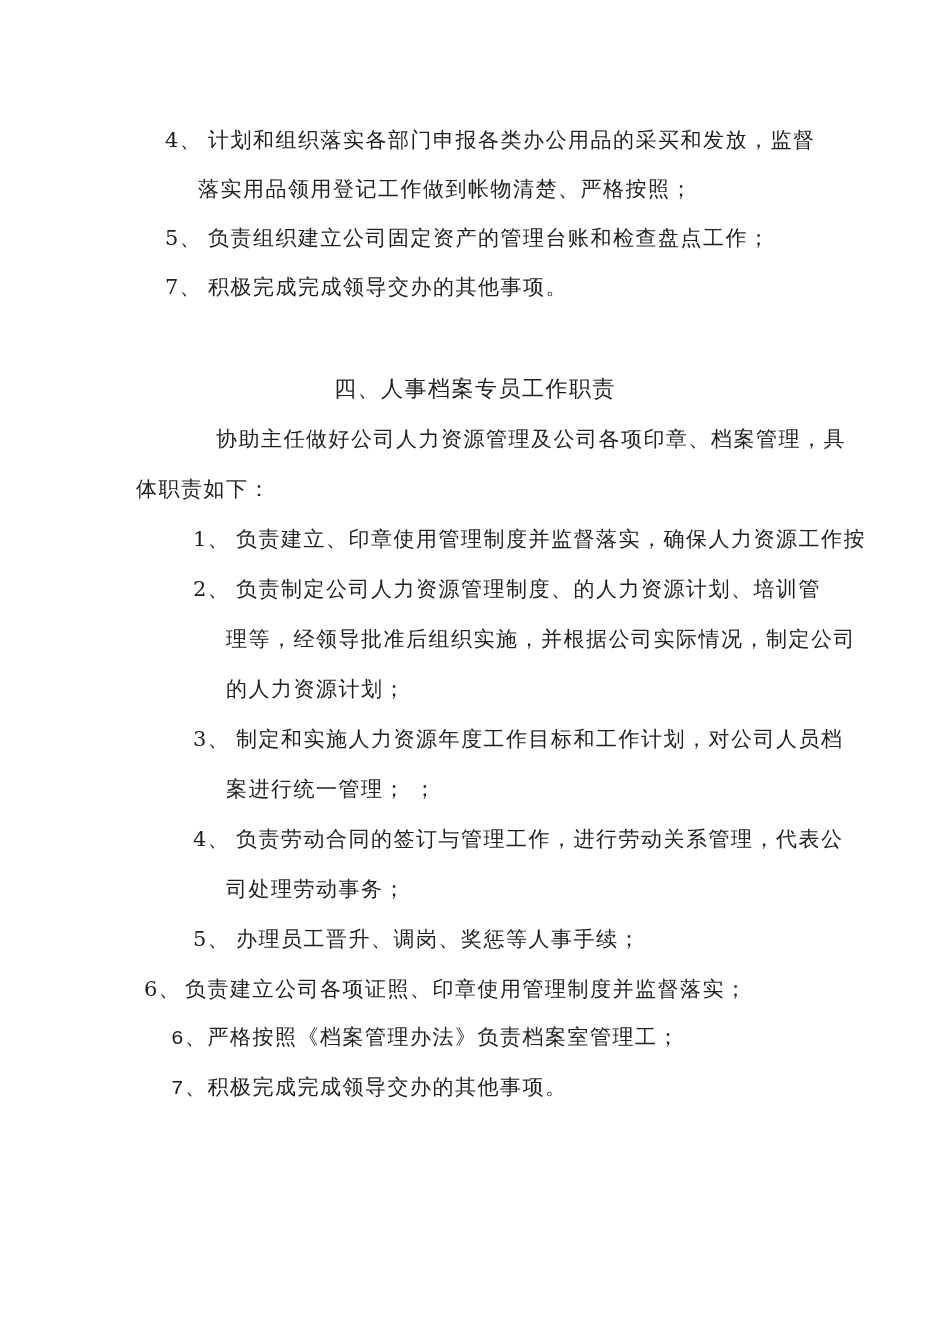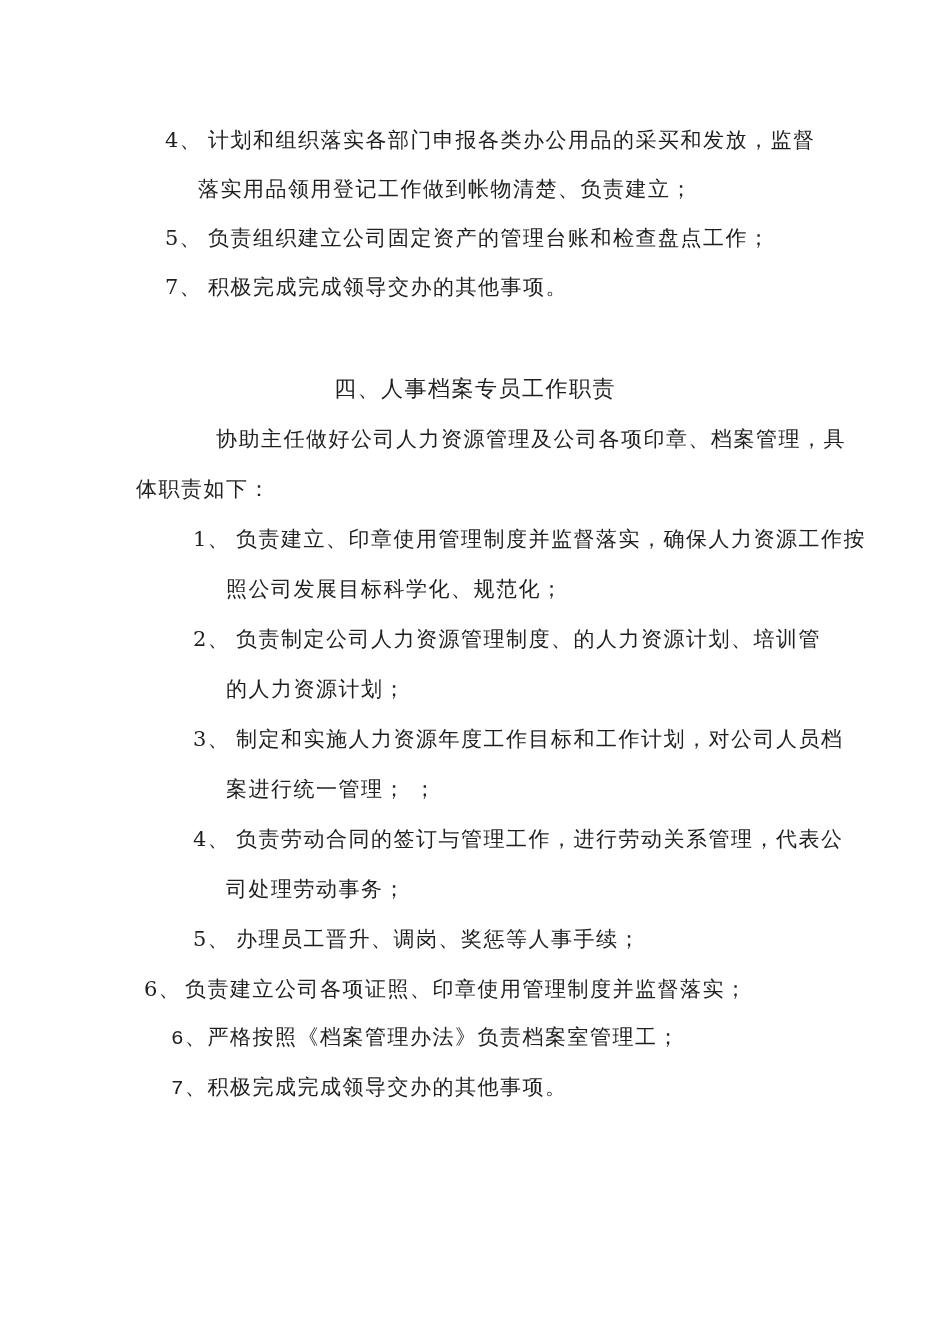--- a/index.html
+++ b/index.html
@@ -49,35 +49,35 @@
     white-space: nowrap;
   }
   .blank-a { height: 52px; }
 </style>
 </head>
 <body>
 
 <div class="page">
 
   <div class="ln pitch-a ind-item"><span class="num">4、</span><span>计划和组织落实各部门申报各类办公用品的采买和发放，监督</span></div>
-  <div class="ln pitch-a ind-cont"><span>落实用品领用登记工作做到帐物清楚、负责建立；</span></div>
+  <div class="ln pitch-a ind-cont"><span>落实用品领用登记工作做到帐物清楚、严格按照；</span></div>
   <div class="ln pitch-a ind-item"><span class="num">5、</span><span>负责组织建立公司固定资产的管理台账和检查盘点工作；</span></div>
   <div class="ln pitch-a ind-item"><span class="num">7、</span><span>积极完成完成领导交办的其他事项。</span></div>
 
   <div class="blank-a"></div>
 
   <div class="heading">四、人事档案专员工作职责</div>
 
   <div class="ln pitch-b ind-intro1">协助主任做好公司人力资源管理及公司各项印章、档案管理，具</div>
   <div class="ln pitch-b ind-margin">体职责如下：</div>
 
   <div class="ln pitch-b ind-item"><span class="num">1、</span><span>负责建立、印章使用管理制度并监督落实，确保人力资源工作按</span></div>
-  <div class="ln pitch-b ind-cont"><span>照公司发展目标科学化、规范化；</span></div>
 
   <div class="ln pitch-b ind-item"><span class="num">2、</span><span>负责制定公司人力资源管理制度、的人力资源计划、培训管</span></div>
+  <div class="ln pitch-b ind-cont"><span>理等，经领导批准后组织实施，并根据公司实际情况，制定公司</span></div>
   <div class="ln pitch-b ind-cont"><span>的人力资源计划；</span></div>
 
   <div class="ln pitch-b ind-item"><span class="num">3、</span><span>制定和实施人力资源年度工作目标和工作计划，对公司人员档</span></div>
   <div class="ln pitch-b ind-cont"><span>案进行统一管理； ；</span></div>
 
   <div class="ln pitch-b ind-item"><span class="num">4、</span><span>负责劳动合同的签订与管理工作，进行劳动关系管理，代表公</span></div>
   <div class="ln pitch-b ind-cont"><span>司处理劳动事务；</span></div>
 
   <div class="ln pitch-b ind-item"><span class="num">5、</span><span>办理员工晋升、调岗、奖惩等人事手续；</span></div>
 

